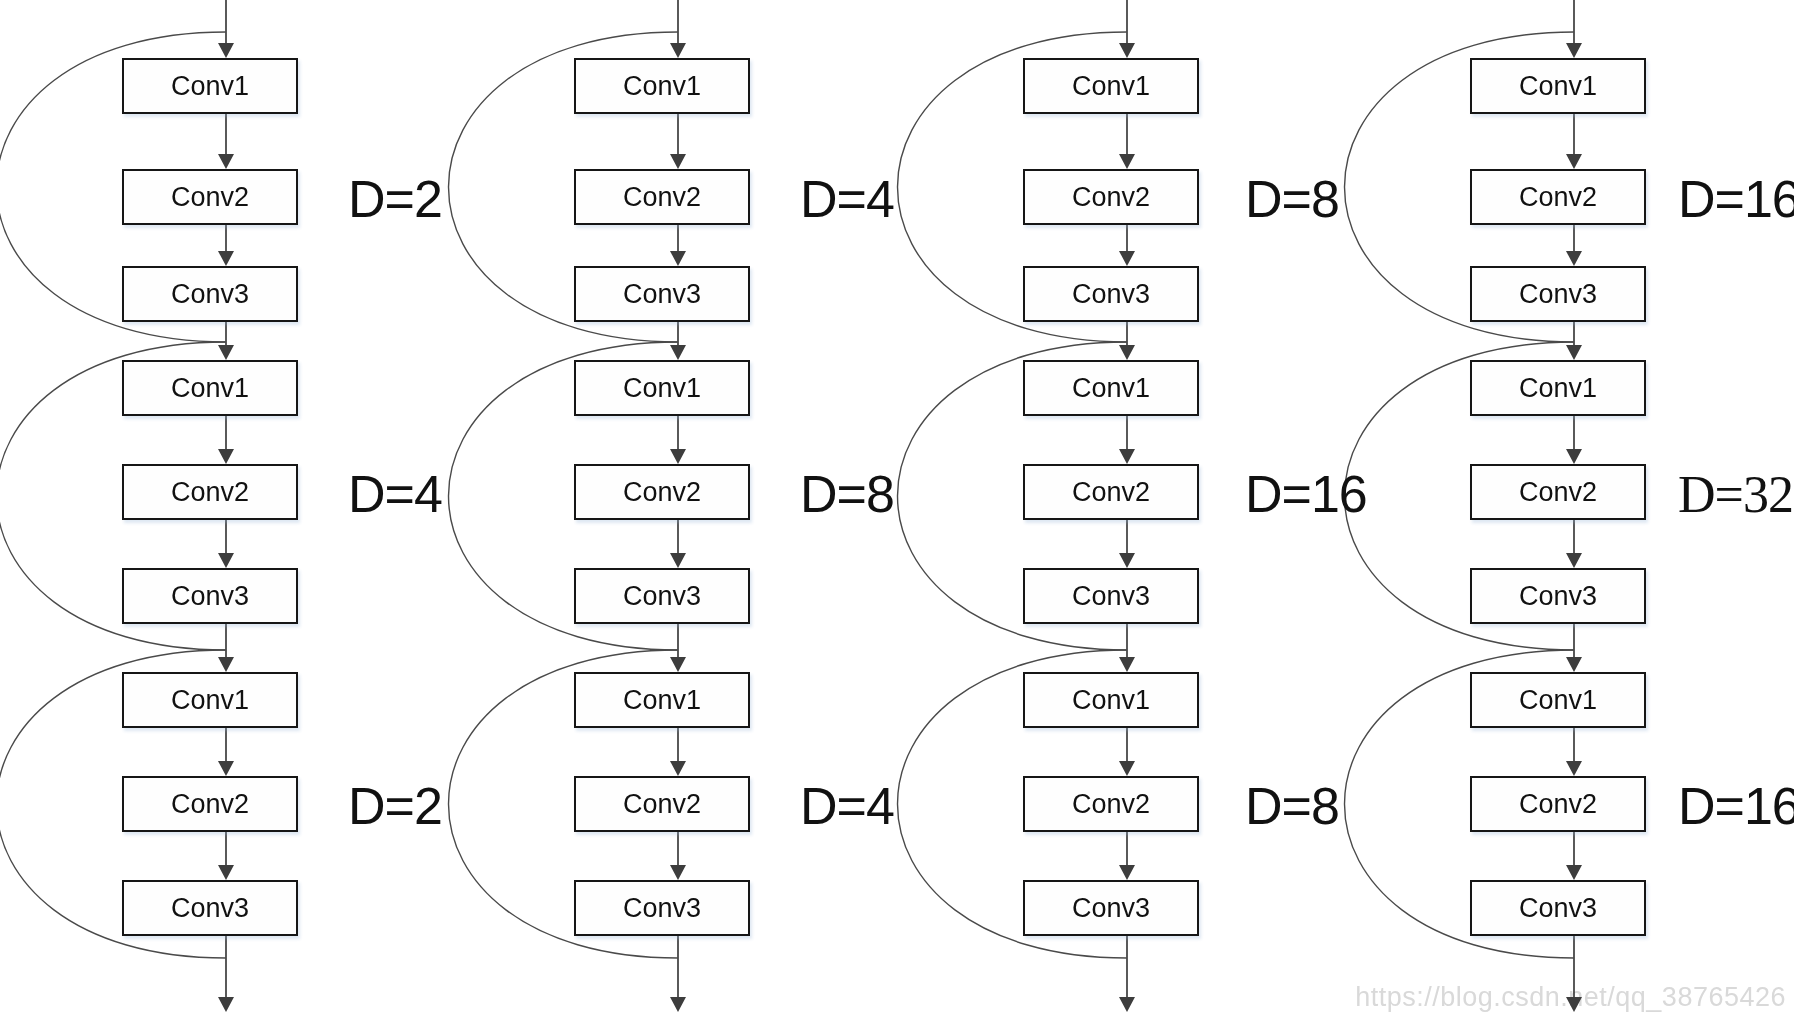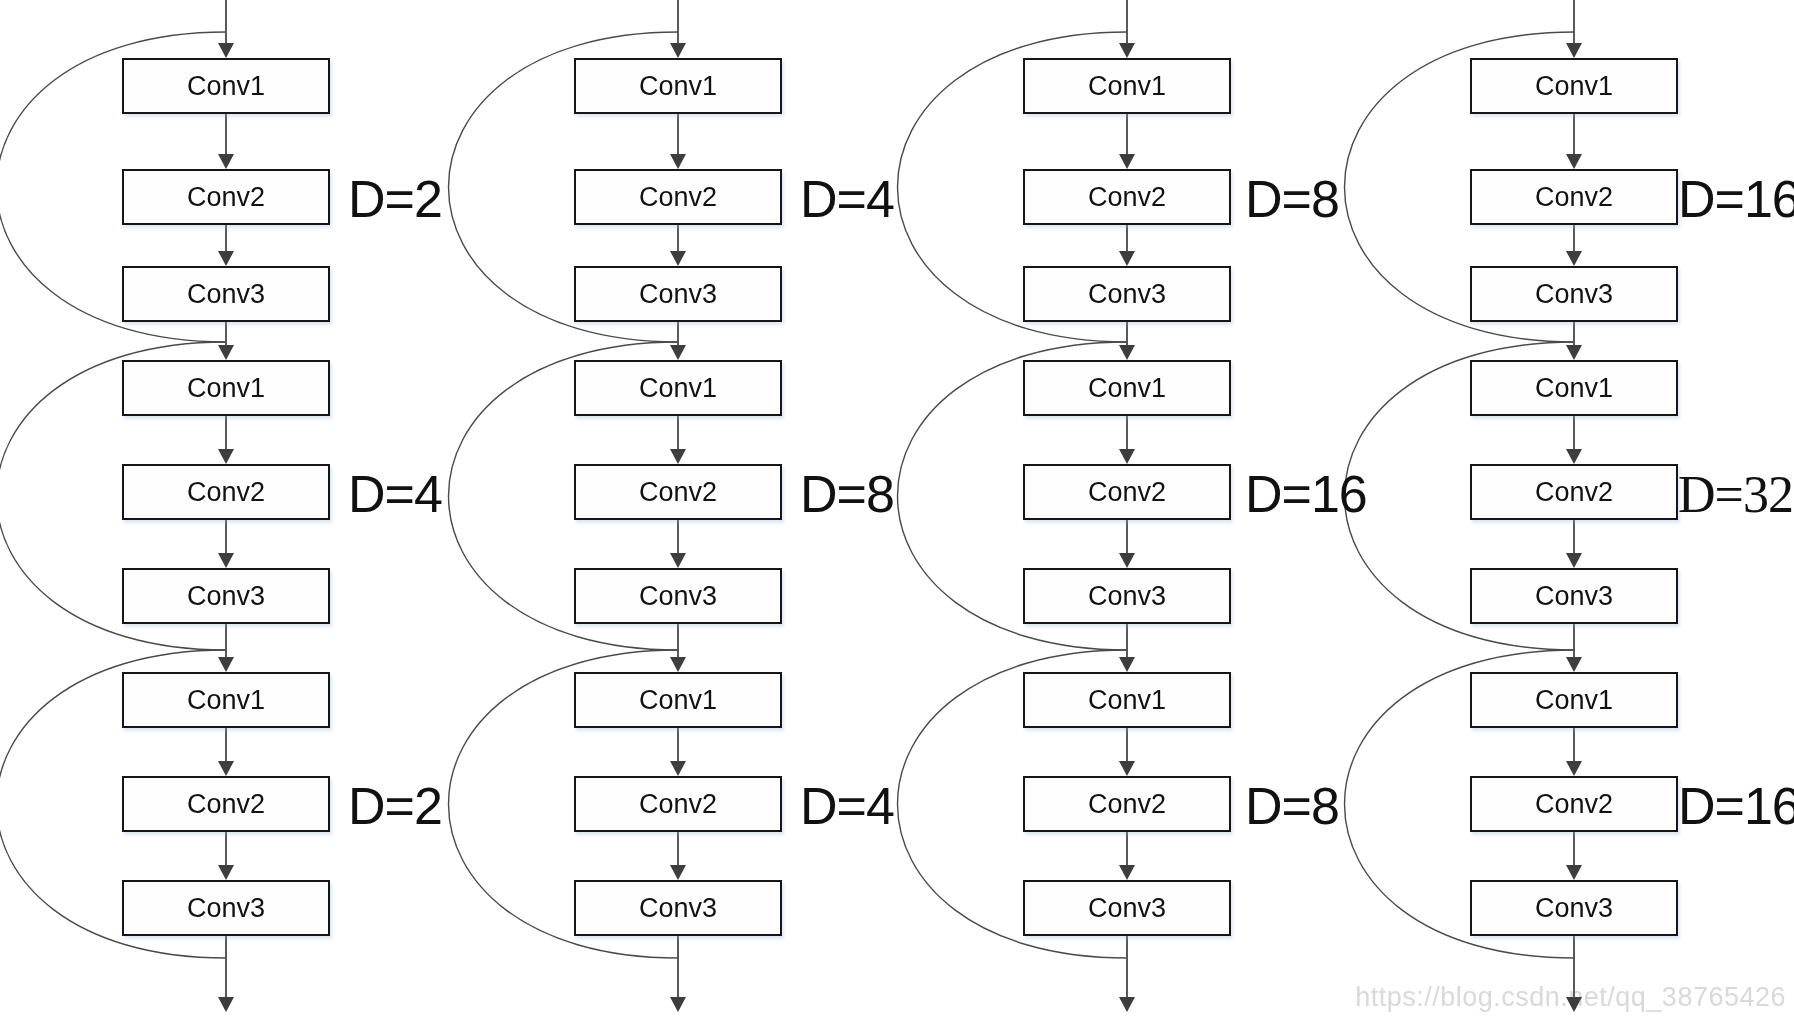--- a/index.html
+++ b/index.html
@@ -18,21 +18,21 @@
   #wires {
     position: absolute;
     left: 0;
     top: 0;
     width: 1794px;
     height: 1016px;
     z-index: 1;
   }
   .conv-box {
     position: absolute;
-    width: 208px;
+    width: 176px;
     height: 56px;
     box-sizing: border-box;
     background: var(--box-fill, #fefefe);
     border: 2.5px solid var(--box-border, #161616);
     display: flex;
     align-items: center;
     justify-content: center;
     z-index: 2;
     box-shadow: 2px 3px 3px rgba(150, 180, 215, 0.30);
   }

